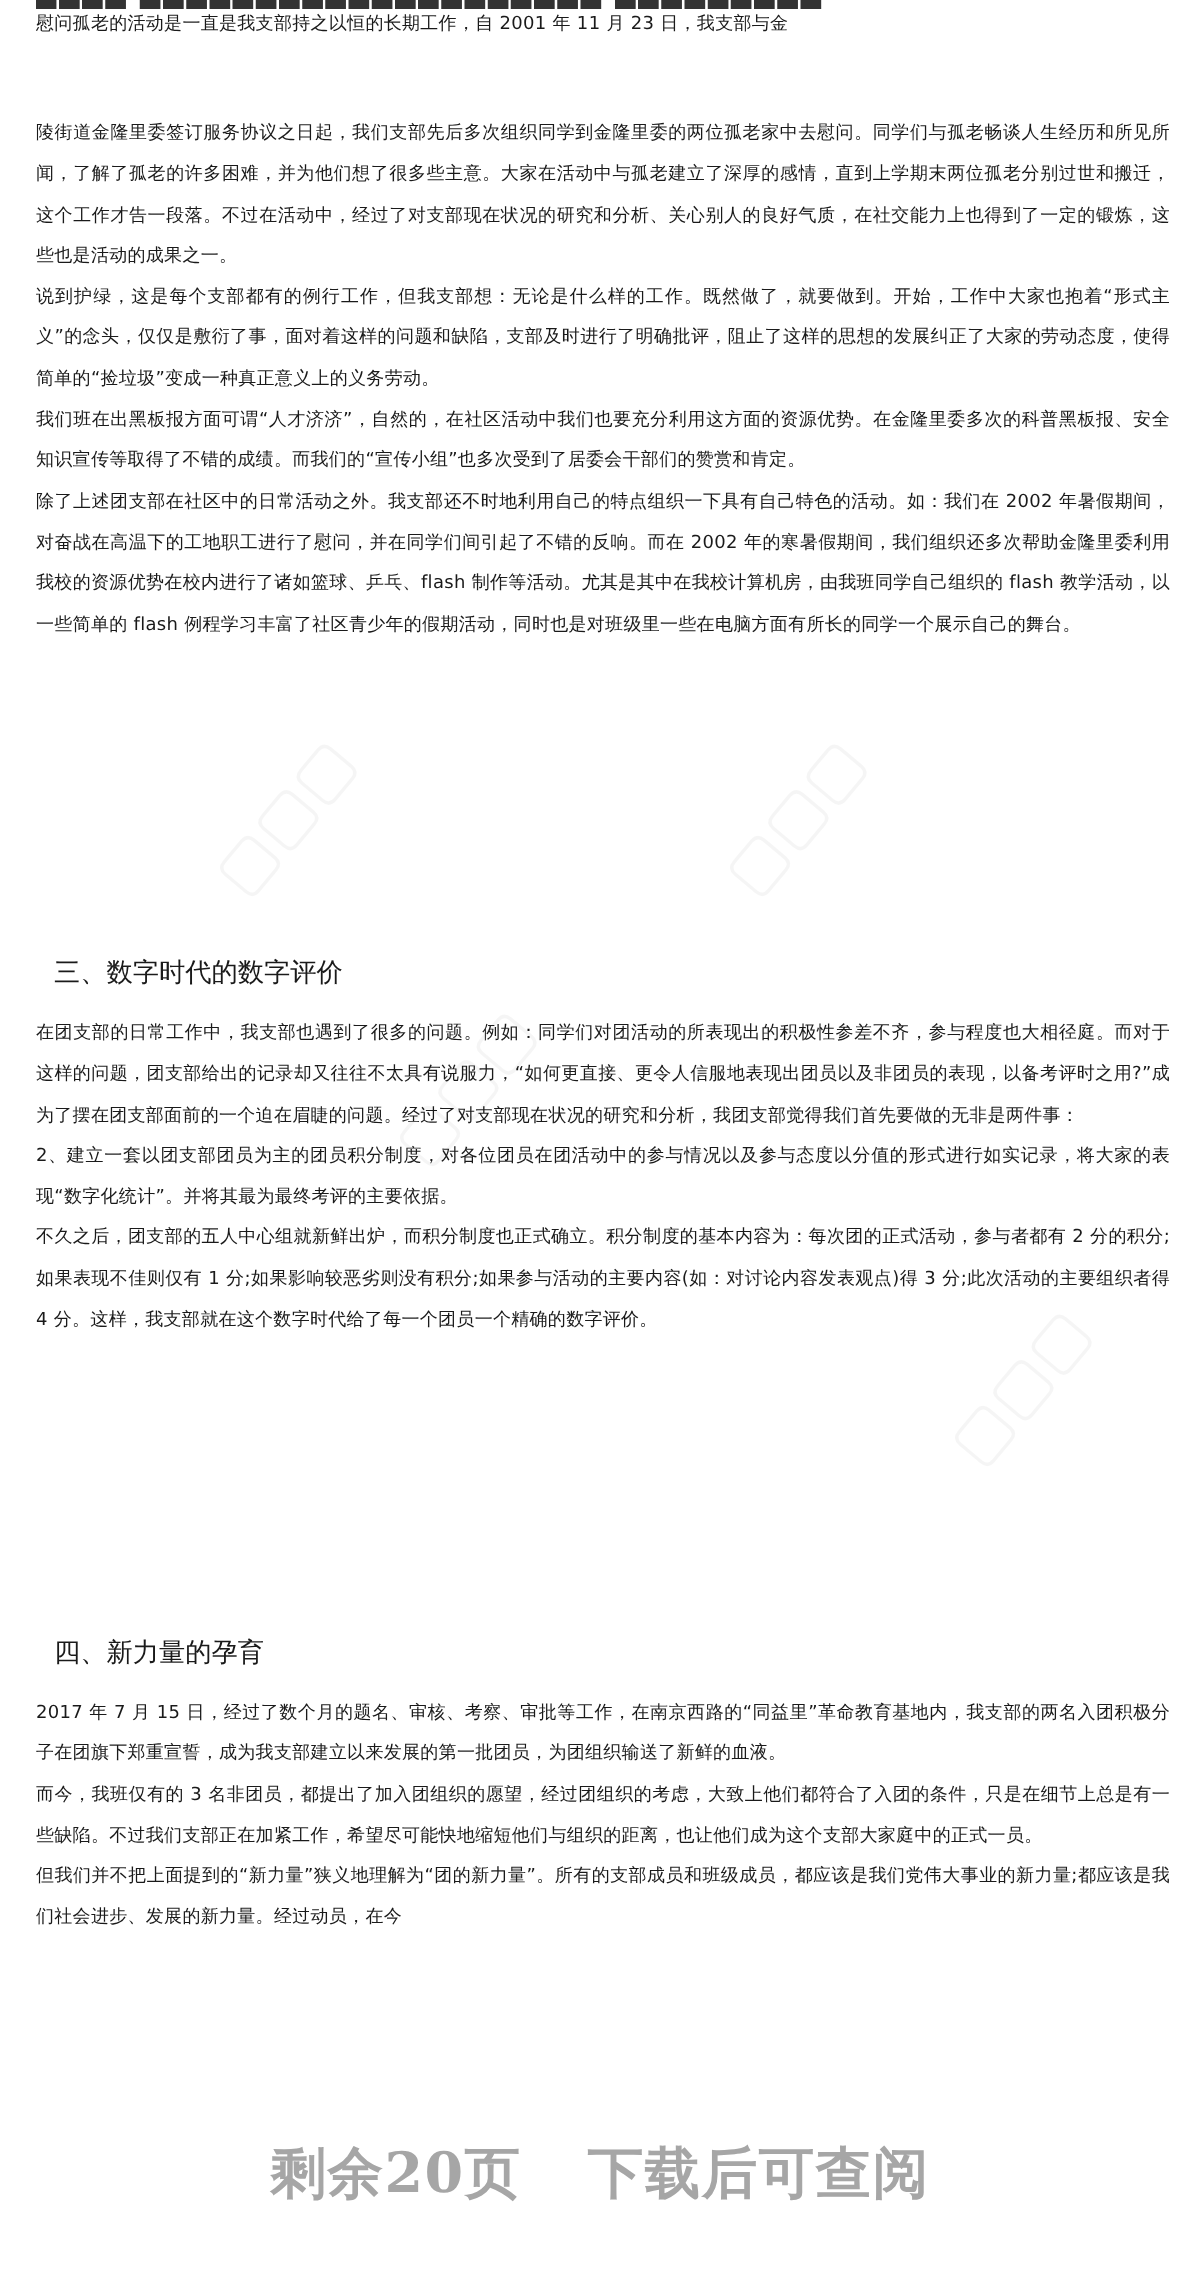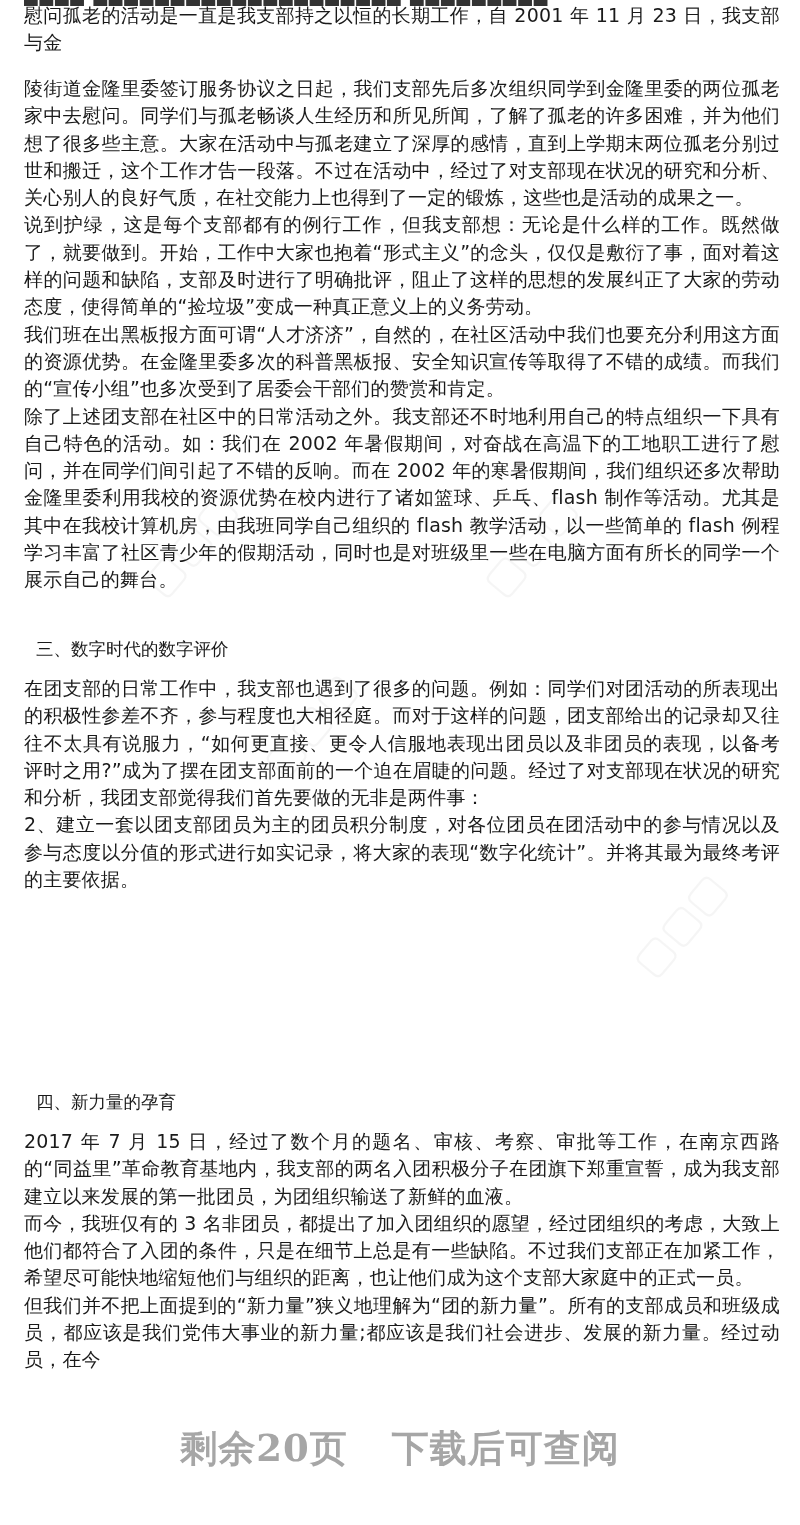--- a/index.html
+++ b/index.html
@@ -1,21 +1,21 @@
 <!DOCTYPE html>
 <html><head>
 <meta charset="utf-8">
 <style>
   html, body { margin:0; padding:0; background:#ffffff; }
   body { width:800px; height:1525px; position:relative; overflow:hidden;
          font-family:"DejaVu Sans","Liberation Sans",sans-serif; color:#1a1a1a; }
   .page { position:absolute; left:24px; top:0; width:756px; }
   .cut-line { position:absolute; top:-14px; left:0; width:756px; height:20px; overflow:hidden;
               font-size:17.5px; line-height:27px; white-space:nowrap; color:#222; }
-  .para { font-size:19px; line-height:27.3px; margin:0; text-align:justify;
+  .para { font-size:12px; line-height:27.3px; margin:0; text-align:justify;
           letter-spacing:0.2px; word-break:break-all; }
   .block { position:absolute; left:0; width:756px; }
   .heading { font-size:17.5px; line-height:27px; margin:12px; }
   .watermark { position:absolute; font-size:42px; color:rgba(0,0,0,0.04);
                transform:rotate(-50deg); white-space:nowrap; pointer-events:none; }
   .footer-banner { position:absolute; left:0; width:800px; top:1424px; text-align:center;
                    font-family:"DejaVu Serif","Liberation Serif",serif; font-weight:bold;
                    font-size:37px; color:#a6a6a6; letter-spacing:1px; }
   .footer-banner span + span { margin-left:44px; }
 </style>
@@ -36,20 +36,21 @@
     <p class="para">陵街道金隆里委签订服务协议之日起，我们支部先后多次组织同学到金隆里委的两位孤老家中去慰问。同学们与孤老畅谈人生经历和所见所闻，了解了孤老的许多困难，并为他们想了很多些主意。大家在活动中与孤老建立了深厚的感情，直到上学期末两位孤老分别过世和搬迁，这个工作才告一段落。不过在活动中，经过了对支部现在状况的研究和分析、关心别人的良好气质，在社交能力上也得到了一定的锻炼，这些也是活动的成果之一。</p>
     <p class="para">说到护绿，这是每个支部都有的例行工作，但我支部想：无论是什么样的工作。既然做了，就要做到。开始，工作中大家也抱着“形式主义”的念头，仅仅是敷衍了事，面对着这样的问题和缺陷，支部及时进行了明确批评，阻止了这样的思想的发展纠正了大家的劳动态度，使得简单的“捡垃圾”变成一种真正意义上的义务劳动。</p>
     <p class="para">我们班在出黑板报方面可谓“人才济济”，自然的，在社区活动中我们也要充分利用这方面的资源优势。在金隆里委多次的科普黑板报、安全知识宣传等取得了不错的成绩。而我们的“宣传小组”也多次受到了居委会干部们的赞赏和肯定。</p>
     <p class="para">除了上述团支部在社区中的日常活动之外。我支部还不时地利用自己的特点组织一下具有自己特色的活动。如：我们在 2002 年暑假期间，对奋战在高温下的工地职工进行了慰问，并在同学们间引起了不错的反响。而在 2002 年的寒暑假期间，我们组织还多次帮助金隆里委利用我校的资源优势在校内进行了诸如篮球、乒乓、flash 制作等活动。尤其是其中在我校计算机房，由我班同学自己组织的 flash 教学活动，以一些简单的 flash 例程学习丰富了社区青少年的假期活动，同时也是对班级里一些在电脑方面有所长的同学一个展示自己的舞台。</p>
   </div>
 
   <div class="block" style="top:624px;">
     <h3 class="heading" style="font-weight:normal;">三、数字时代的数字评价</h3>
     <p class="para">在团支部的日常工作中，我支部也遇到了很多的问题。例如：同学们对团活动的所表现出的积极性参差不齐，参与程度也大相径庭。而对于这样的问题，团支部给出的记录却又往往不太具有说服力，“如何更直接、更令人信服地表现出团员以及非团员的表现，以备考评时之用?”成为了摆在团支部面前的一个迫在眉睫的问题。经过了对支部现在状况的研究和分析，我团支部觉得我们首先要做的无非是两件事：</p>
     <p class="para">2、建立一套以团支部团员为主的团员积分制度，对各位团员在团活动中的参与情况以及参与态度以分值的形式进行如实记录，将大家的表现“数字化统计”。并将其最为最终考评的主要依据。</p>
+    <p class="para">不久之后，团支部的五人中心组就新鲜出炉，而积分制度也正式确立。积分制度的基本内容为：每次团的正式活动，参与者都有 2 分的积分;如果表现不佳则仅有 1 分;如果影响较恶劣则没有积分;如果参与活动的主要内容(如：对讨论内容发表观点)得 3 分;此次活动的主要组织者得 4 分。这样，我支部就在这个数字时代给了每一个团员一个精确的数字评价。</p>
   </div>
 
   <div class="block" style="top:1077px;">
     <h3 class="heading" style="font-weight:normal;">四、新力量的孕育</h3>
     <p class="para">2017 年 7 月 15 日，经过了数个月的题名、审核、考察、审批等工作，在南京西路的“同益里”革命教育基地内，我支部的两名入团积极分子在团旗下郑重宣誓，成为我支部建立以来发展的第一批团员，为团组织输送了新鲜的血液。</p>
     <p class="para">而今，我班仅有的 3 名非团员，都提出了加入团组织的愿望，经过团组织的考虑，大致上他们都符合了入团的条件，只是在细节上总是有一些缺陷。不过我们支部正在加紧工作，希望尽可能快地缩短他们与组织的距离，也让他们成为这个支部大家庭中的正式一员。</p>
     <p class="para">但我们并不把上面提到的“新力量”狭义地理解为“团的新力量”。所有的支部成员和班级成员，都应该是我们党伟大事业的新力量;都应该是我们社会进步、发展的新力量。经过动员，在今</p>
   </div>
 </div>
 

